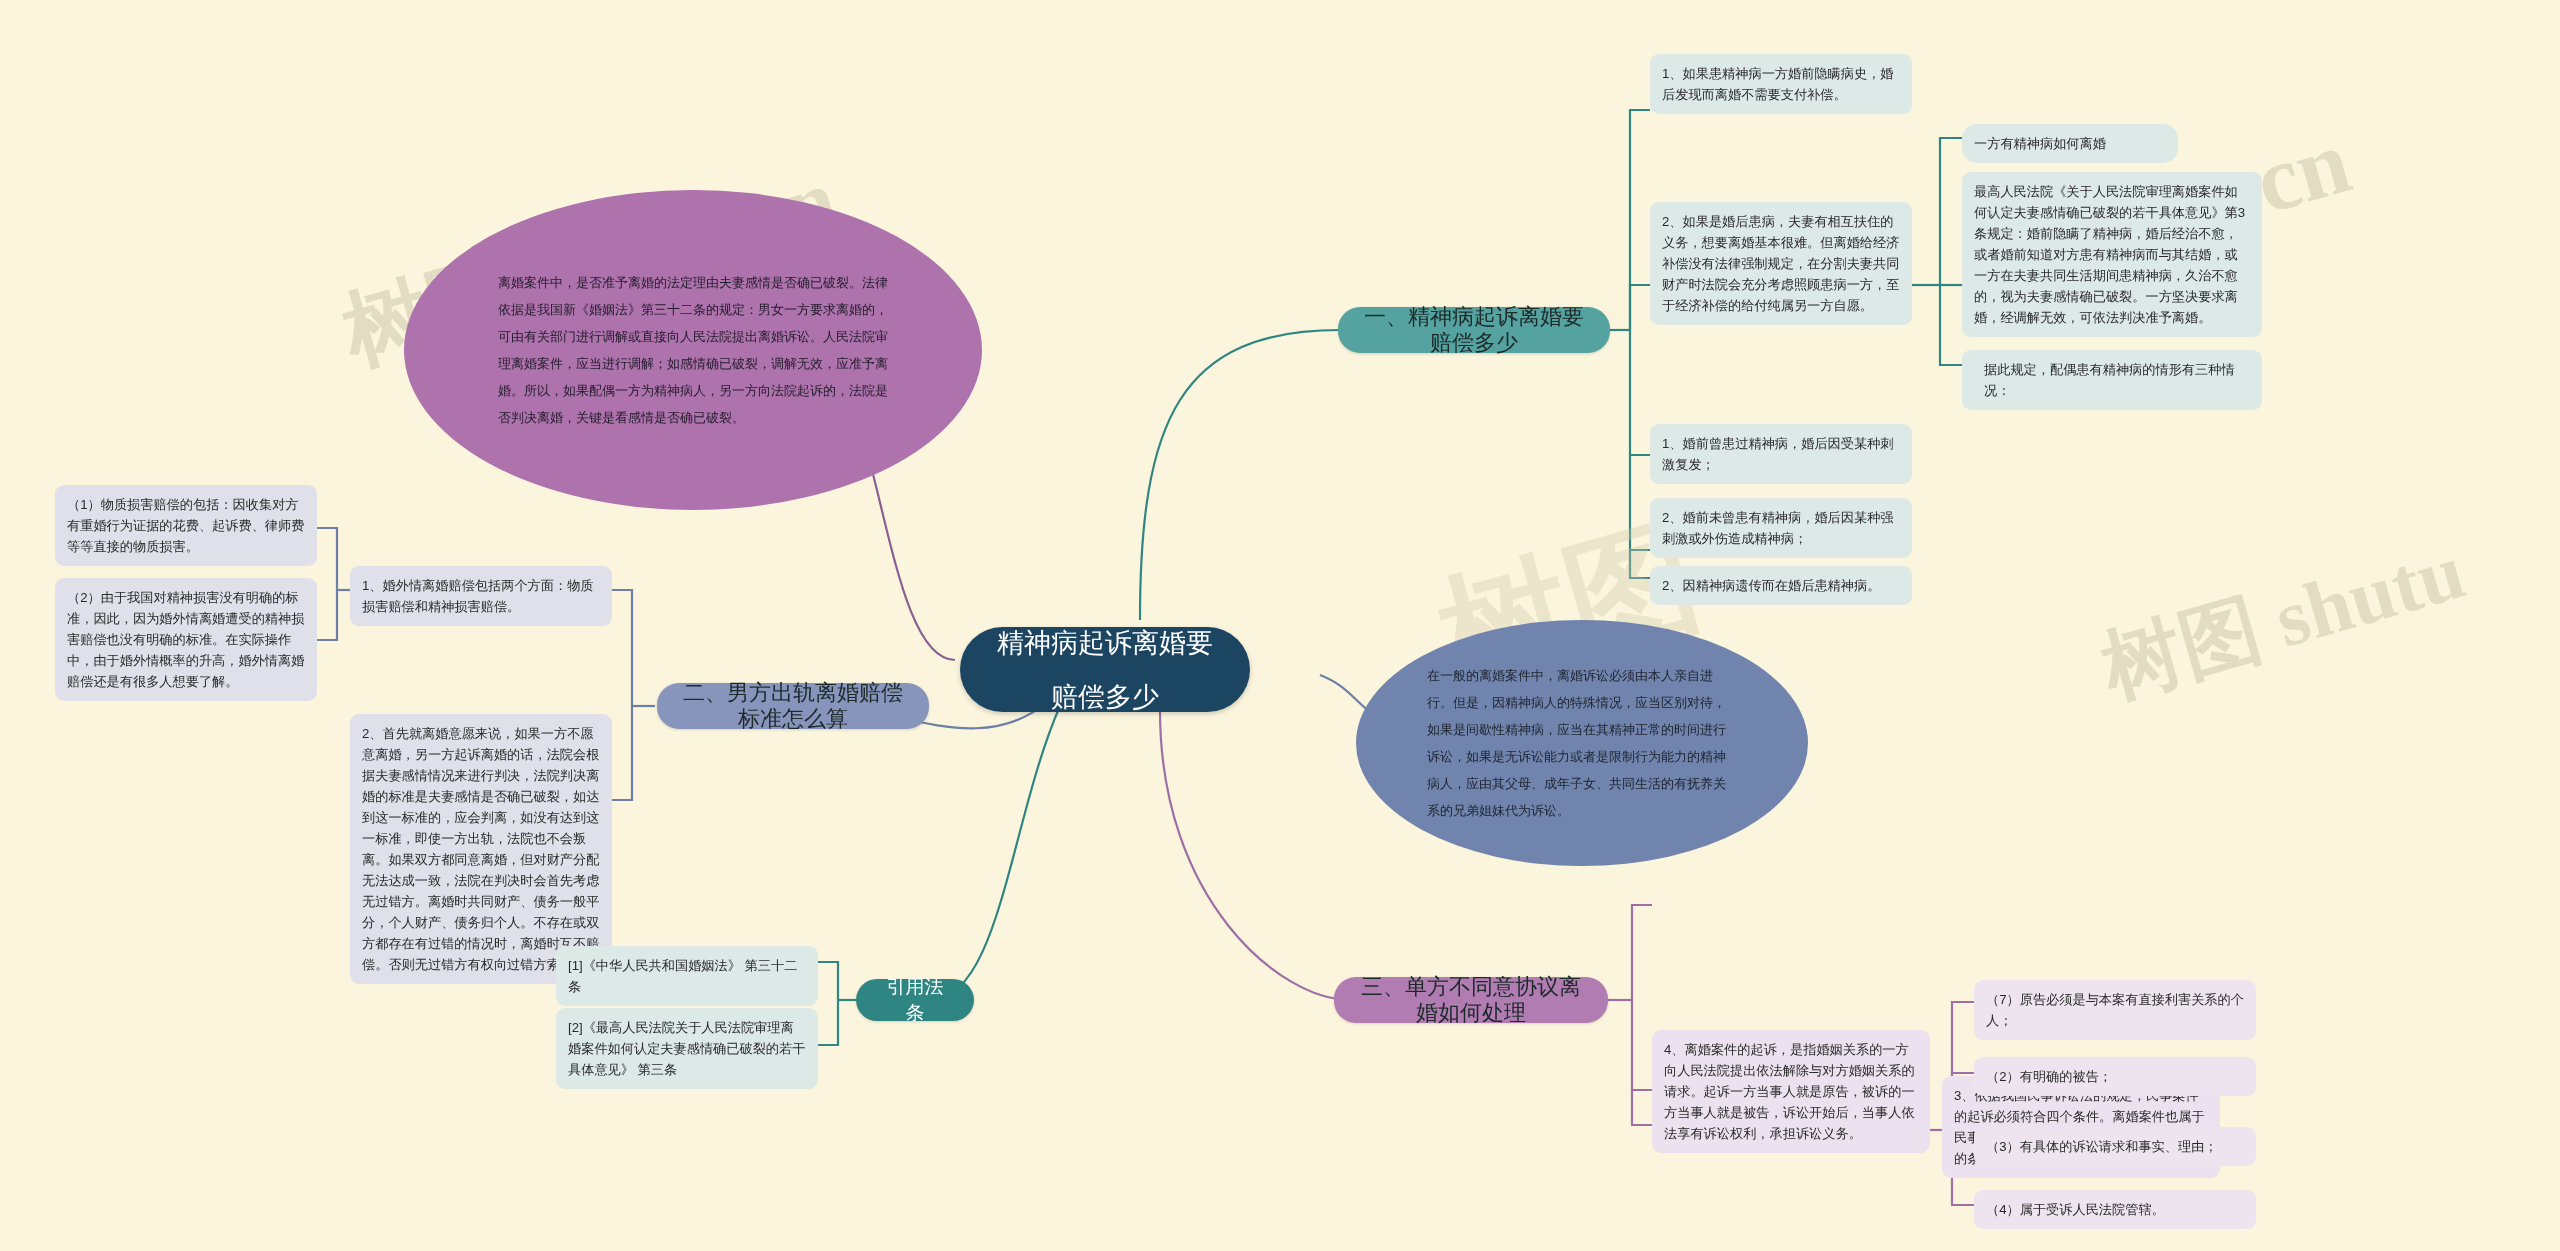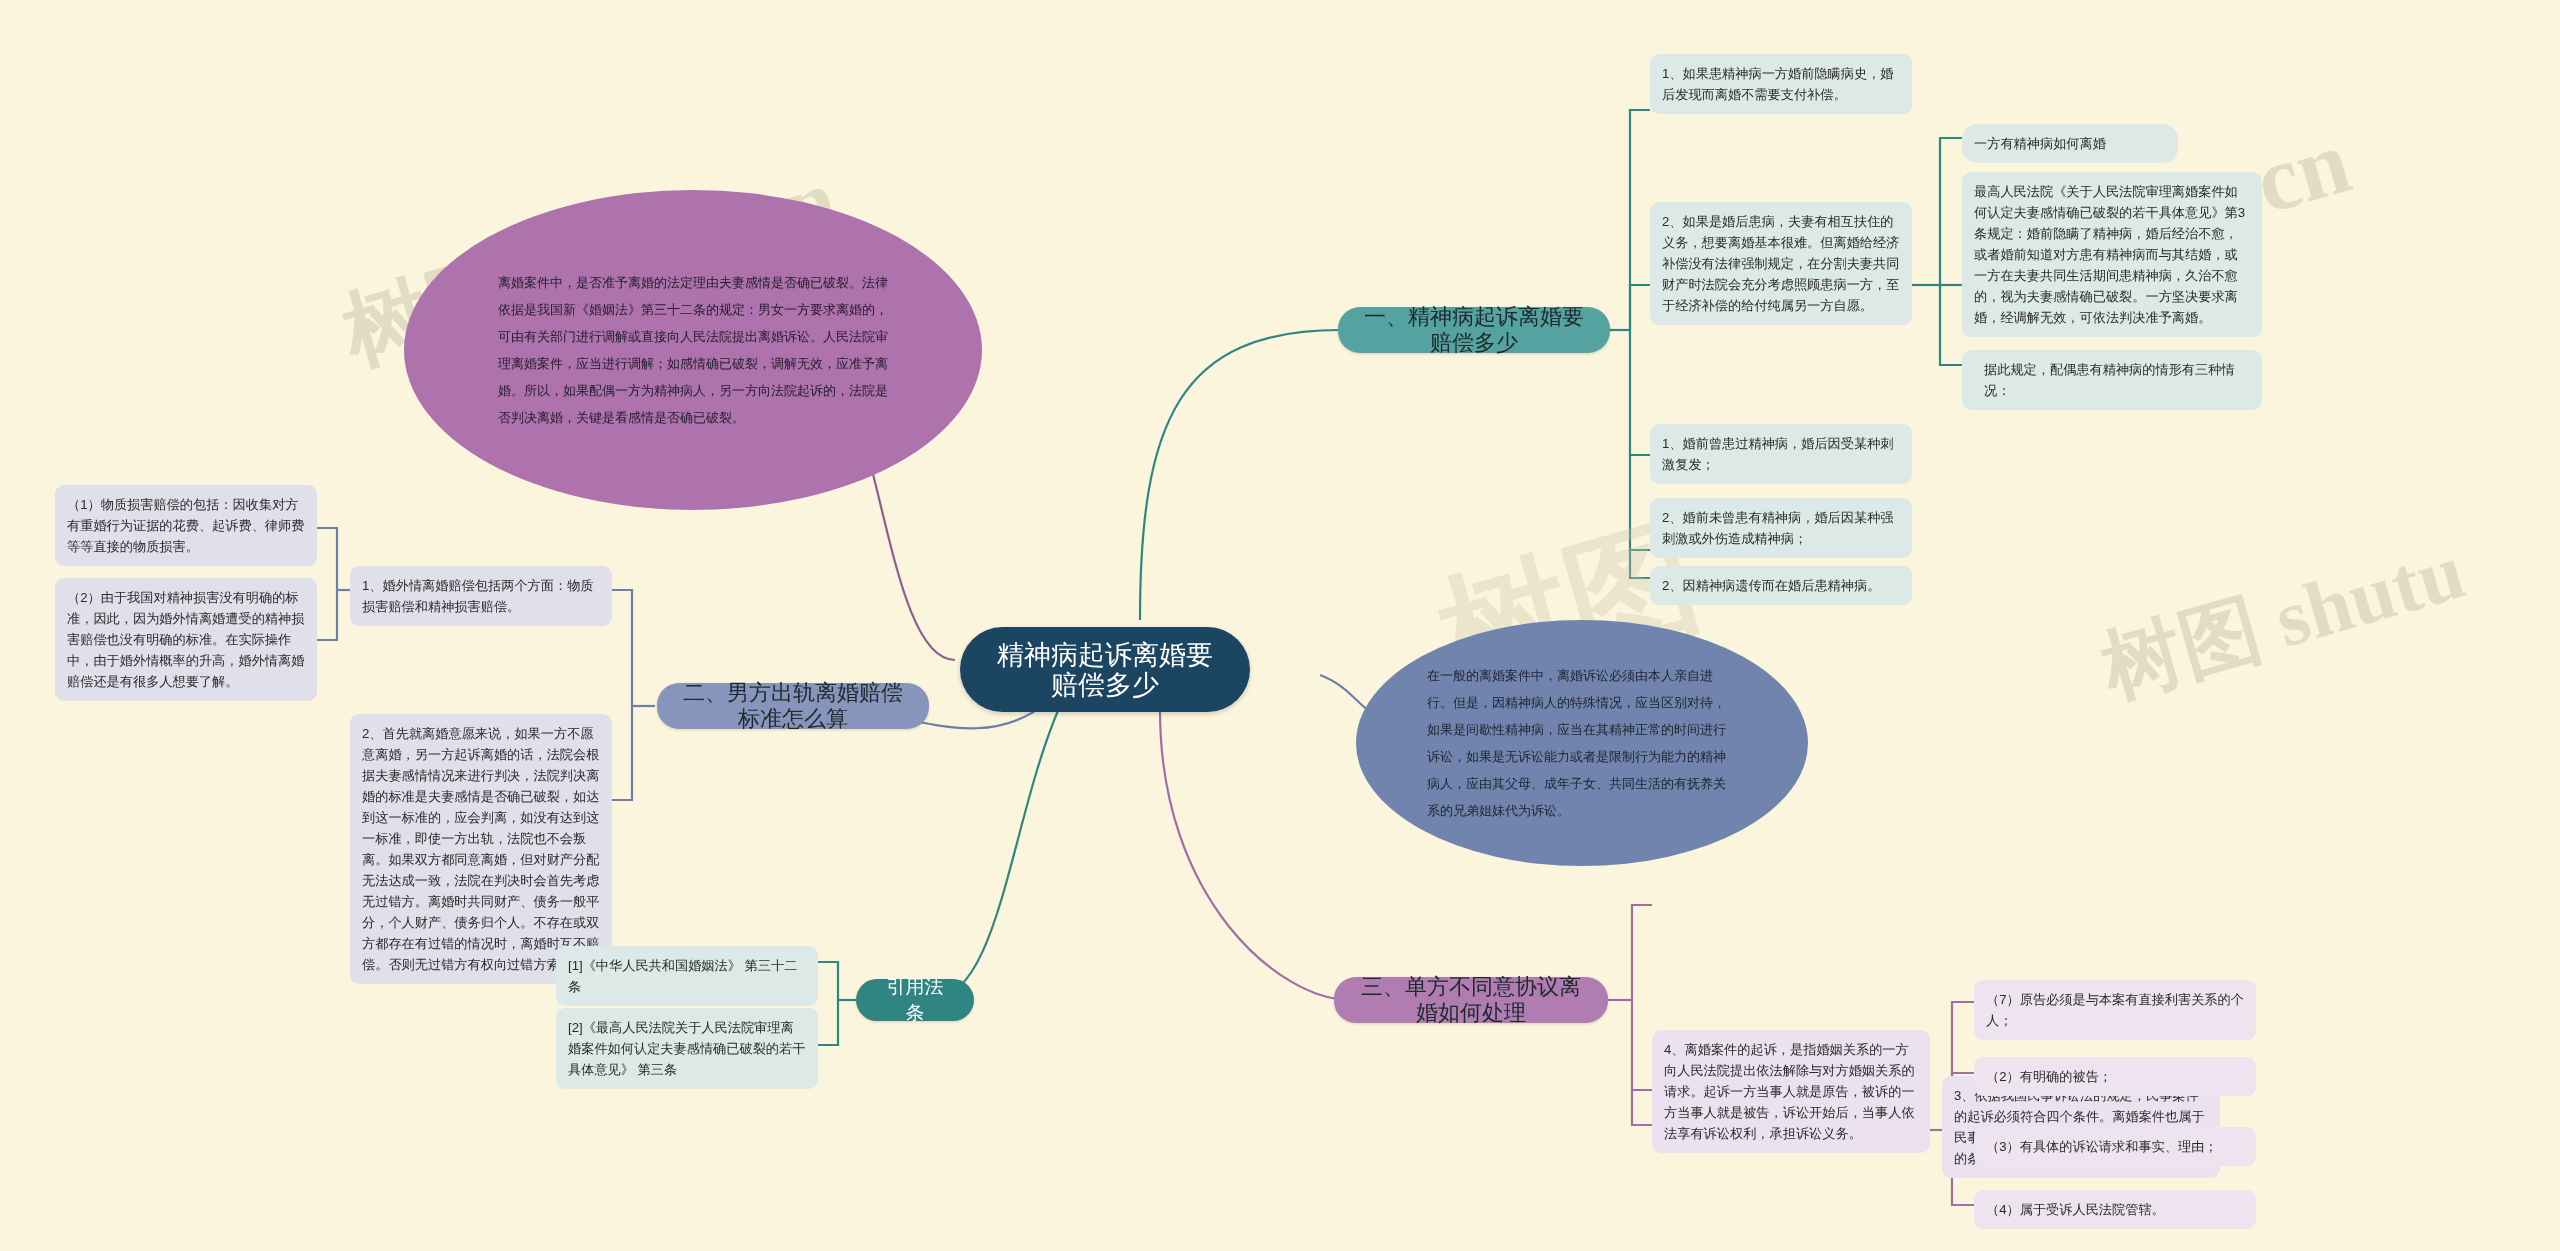--- a/index.html
+++ b/index.html
@@ -19,21 +19,21 @@
     position:absolute;color:#cfc9ad;opacity:.55;
     font-family:"Liberation Serif","DejaVu Serif",serif;
     font-weight:700;white-space:nowrap;pointer-events:none;
     transform-origin:left top;
   }
 
   
   .central{
     background:#1c4562;color:#ffffff;
     border-radius:48px;
-    font-size:27px;line-height:30px;
+    font-size:27px;line-height:54px;
     text-align:center;
     display:flex;align-items:center;justify-content:center;
     padding:14px 26px;
     box-shadow:0 2px 5px rgba(0,0,0,.18);
   }
 
   
   .ellipse{
     border-radius:50%/50%;
     display:flex;align-items:center;justify-content:center;

